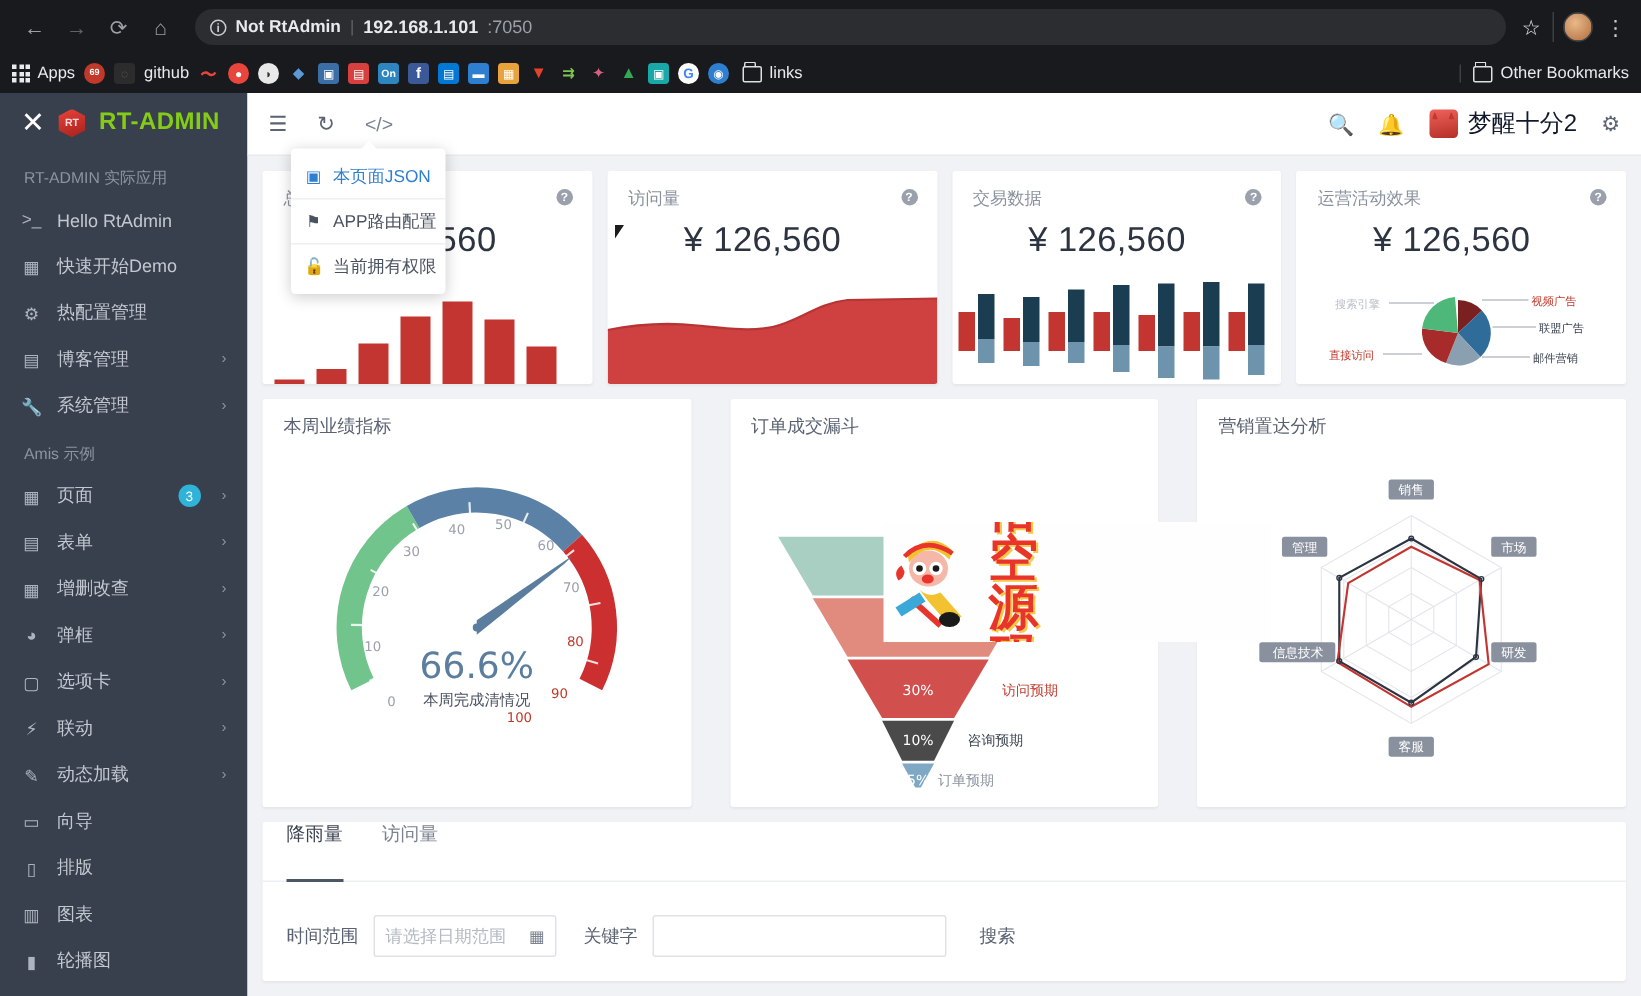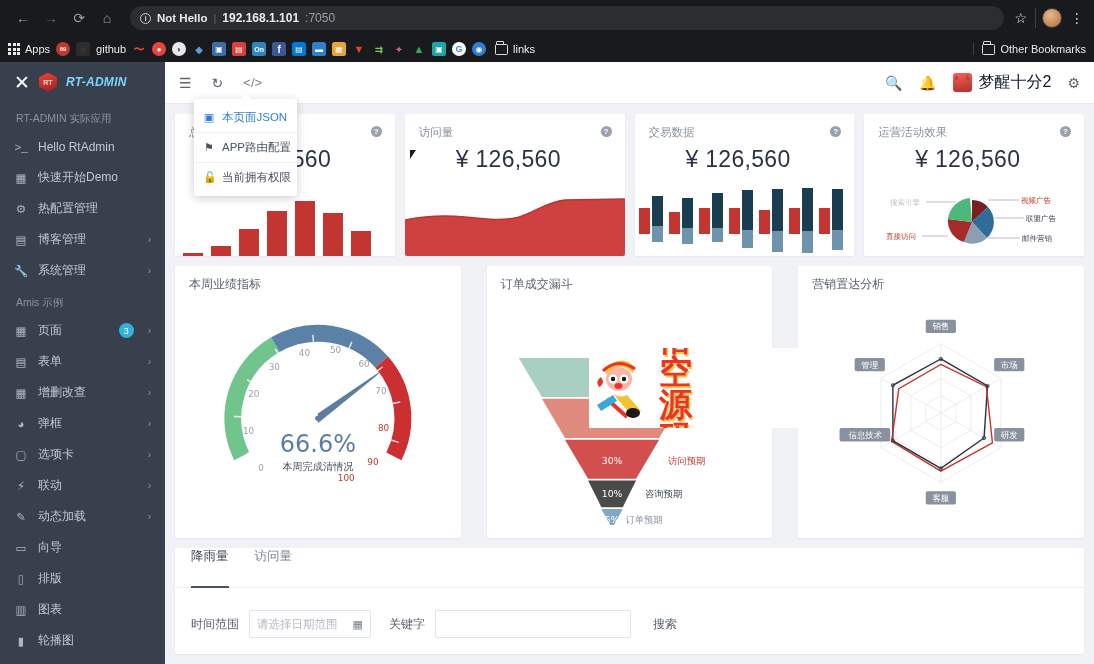--- a/index.html
+++ b/index.html
@@ -66,21 +66,21 @@
   .logo-row { height: 40px; display: flex; align-items: center; gap: 9px; padding: 0 14px; }
   .x-close { color: #fff; font-size: 19px; font-weight: 300; line-height: 1; }
   .logo-mark { width: 18px; height: 19px; position: relative; flex: none; }
   .logo-mark .hex {
     width: 18px; height: 19px;
     background: linear-gradient(160deg, #e8423a, #a5201b);
     clip-path: polygon(50% 0%, 100% 25%, 100% 75%, 50% 100%, 0% 75%, 0% 25%);
     display: flex; align-items: center; justify-content: center;
     color: #ffd9d7; font-size: 7px; font-weight: 700;
   }
-  .logo-text { color: #7dd3fc; font-size: 12px; font-weight: 700; letter-spacing: .3px; font-style: italic; }
+  .logo-text { color: #84cc16; font-size: 16px; font-weight: 700; letter-spacing: .3px; }
   .side-group { color: #8d93a0; font-size: 10.5px; padding: 10px 16px 5px; }
   .side-item {
     height: 31px; display: flex; align-items: center; padding: 0 14px; gap: 10px;
     color: #c3c7d0; font-size: 12px; cursor: pointer;
   }
   .si-ico { width: 14px; text-align: center; font-size: 11.5px; color: #aeb3bd; flex: none; }
   .si-label { flex: 1; white-space: nowrap; }
   .si-chev { color: #8d93a0; font-size: 10px; }
   .si-badge {
     background: #2fb3d9; color: #fff; font-size: 9px; border-radius: 9px;
@@ -196,21 +196,21 @@
 <body>
 
 <div class="browser">
   <div class="url-bar-row">
     <div class="nav-btn">←</div>
     <div class="nav-btn dim">→</div>
     <div class="nav-btn">⟳</div>
     <div class="nav-btn">⌂</div>
     <div class="omnibox">
       <div class="info-icon">i</div>
-      <span class="not-secure">Not Hello</span>
+      <span class="not-secure">Not RtAdmin</span>
       <span class="url-sep">|</span>
       <span class="url-host">192.168.1.101</span>
       <span class="url-port">:7050</span>
     </div>
     <div class="star-icon">☆</div>
     <div class="profile-wrap">
       <div class="profile-av"></div>
       <div class="dots">⋮</div>
     </div>
   </div>

